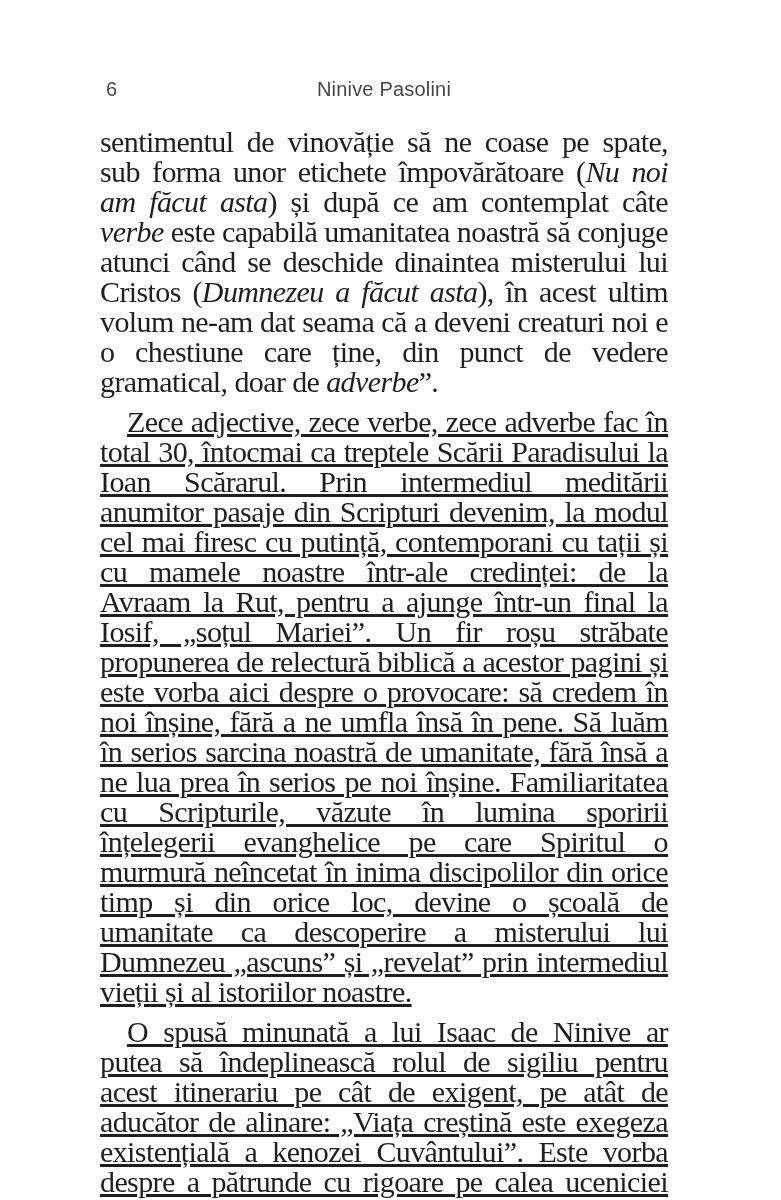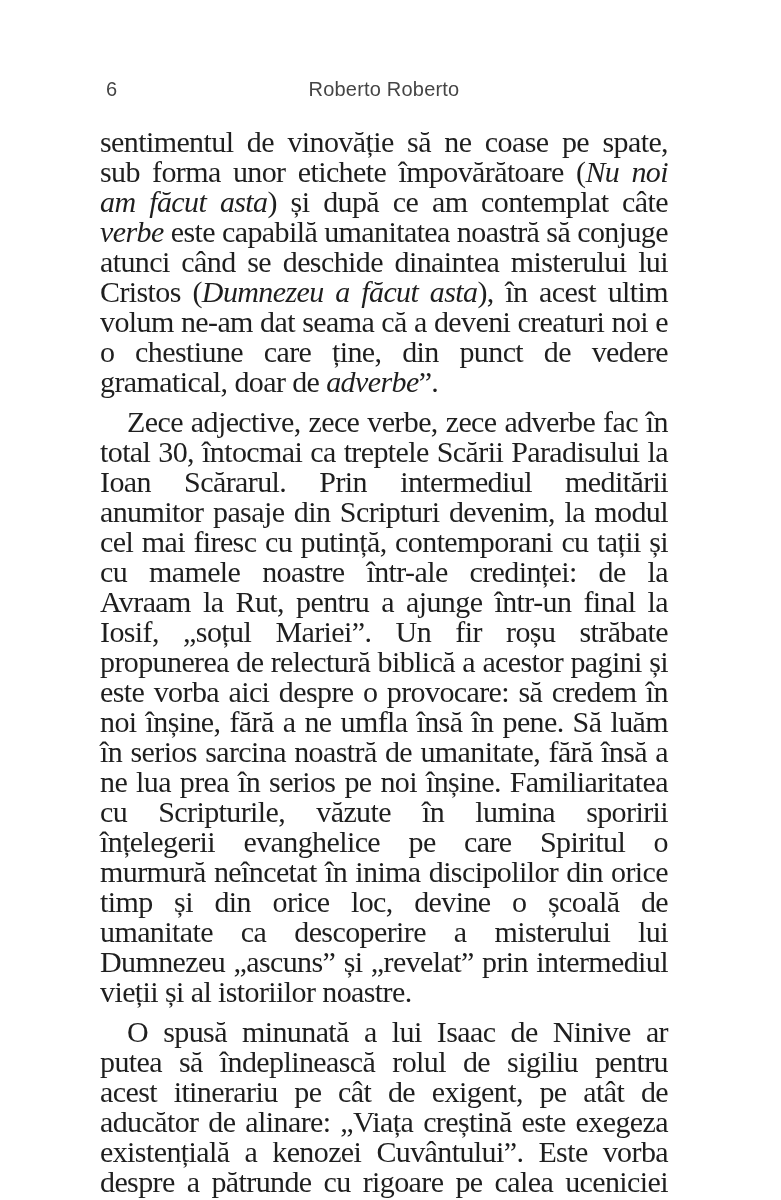--- a/index.html
+++ b/index.html
@@ -47,34 +47,35 @@
     text-align: justify;
     hyphens: none;
     -webkit-hyphens: none;
   }
   .para {
     margin: 0;
     padding: 0;
   }
   .para + .para {
     margin-top: 10px;
+    text-decoration: underline;
   }
   .para.indent {
     text-indent: 27px;
   }
   .it {
     font-style: italic;
   }
 </style>
 </head>
 <body>
 
 <header class="running-header">
   <span class="page-number">6</span>
-  <span class="header-title">Roberto Roberto</span>
+  <span class="header-title">Ninive Pasolini</span>
 </header>
 
 <main class="page-body">
   <p class="para"><span class="seg">sentimentul de vinovăție să ne coase pe spate, sub forma unor etichete împovărătoare (</span><span class="seg it">Nu noi am făcut asta</span><span class="seg">) și după ce am contemplat câte </span><span class="seg it">verbe</span><span class="seg"> este capabilă umanitatea noastră să conjuge atunci când se deschide dinaintea misterului lui Cristos (</span><span class="seg it">Dumnezeu a făcut asta</span><span class="seg">), în acest ultim volum ne-am dat seama că a deveni creaturi noi e o chestiune care ține, din punct de vedere gramatical, doar de </span><span class="seg it">adverbe</span><span class="seg">”.</span></p>
 
   <p class="para indent"><span class="seg">Zece adjective, zece verbe, zece adverbe fac în total 30, întocmai ca treptele Scării Paradisului la Ioan Scărarul. Prin intermediul meditării anumitor pasaje din Scripturi devenim, la modul cel mai firesc cu putință, contemporani cu tații și cu mamele noastre într-ale credinței: de la Avraam la Rut, pentru a ajunge într-un final la Iosif, „soțul Mariei”. Un fir roșu străbate propunerea de relectură biblică a acestor pagini și este vorba aici despre o provocare: să credem în noi înșine, fără a ne umfla însă în pene. Să luăm în serios sarcina noastră de umanitate, fără însă a ne lua prea în serios pe noi înșine. Familiaritatea cu Scripturile, văzute în lumina sporirii înțelegerii evanghelice pe care Spiritul o murmură neîncetat în inima discipolilor din orice timp și din orice loc, devine o școală de umanitate ca descoperire a misterului lui Dumnezeu „ascuns” și „revelat” prin intermediul vieții și al istoriilor noastre.</span></p>
 
   <p class="para indent"><span class="seg">O spusă minunată a lui Isaac de Ninive ar putea să îndeplinească rolul de sigiliu pentru acest itinerariu pe cât de exigent, pe atât de aducător de alinare: „Viața creștină este exegeza existențială a kenozei Cuvântului”. Este vorba despre a pătrunde cu rigoare pe calea uceniciei fără a ceda în fața niciunei forme de rigiditate și, cu atât mai puțin, de rigidizare. Dimpotrivă, trebuie să ne lăsăm purtați de suflarea Spiritului, ce plăsmuiește din nou în noi „chipul și asemănarea” Creatorului discret și iubitor. Obișnuiți să ne</span></p>
 </main>
 

